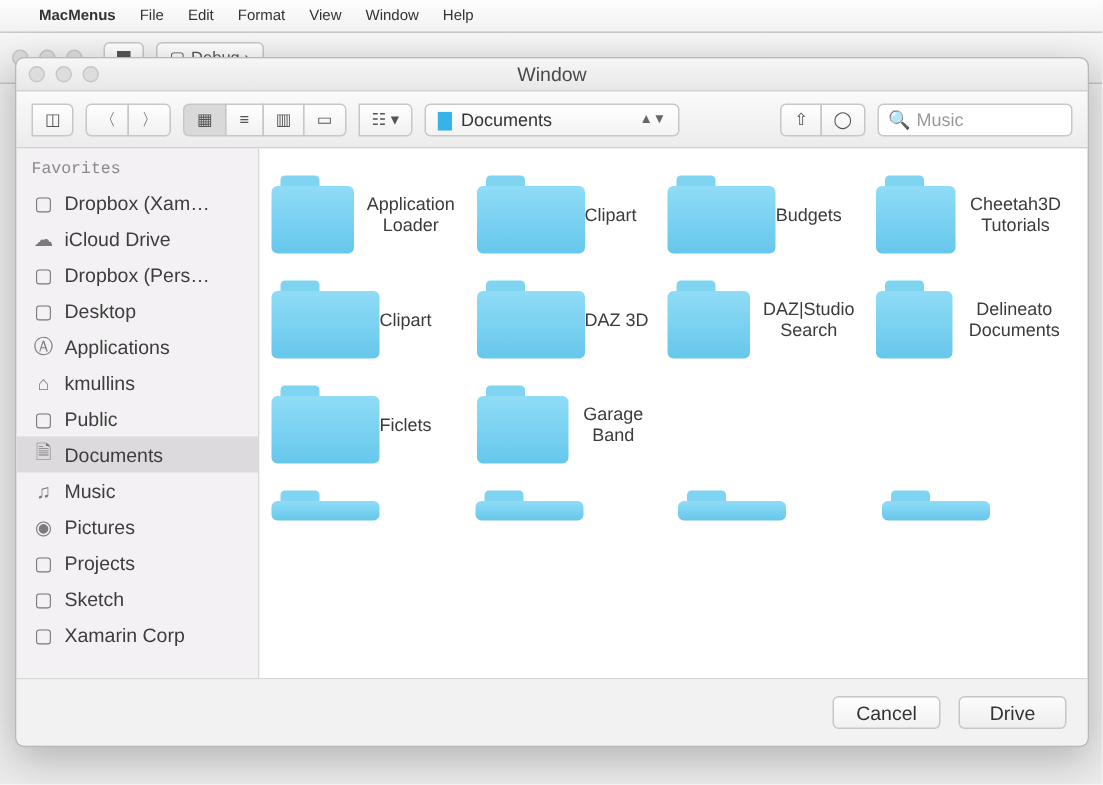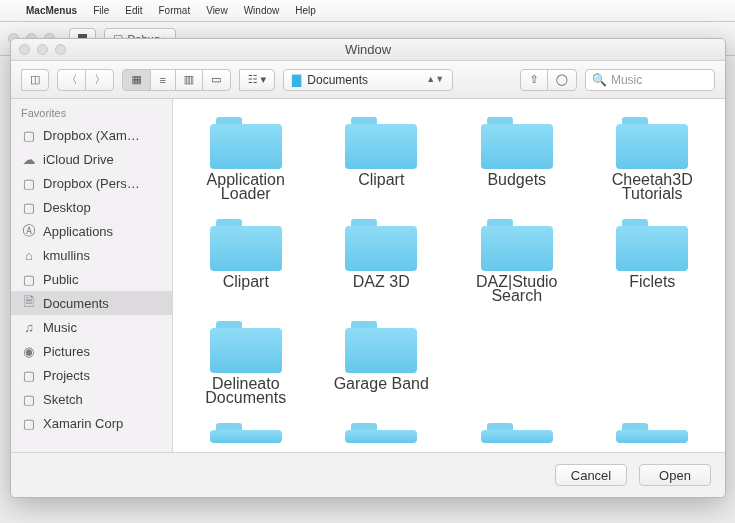--- a/index.html
+++ b/index.html
@@ -95,38 +95,38 @@
   
   .panel-body{flex:1;display:flex;overflow:hidden;border-bottom:1px solid #d7d7d7;}
   .sidebar{
     width:162px;
     background:#f3f1f3;
     border-right:1px solid #d7d7d7;
     padding-top:6px;
     overflow:hidden;
     font-size:13px;
   }
-  .sb-header{font-size:11px;color:#8a8a8a;padding:2px 10px 4px;font-weight:500;}
+  .sb-header{font-size:11px;color:#8a8a8a;padding:2px 10px 4px;font-weight:500;font-family:Liberation Mono, monospace;}
   .sb-item{
     display:flex;align-items:center;gap:6px;
     padding:3px 10px;height:24px;
     color:#3d3d3d;white-space:nowrap;overflow:hidden;text-overflow:ellipsis;
   }
   .sb-item.selected{background:#dcdadd;}
   .sb-icon{width:16px;color:#7b7b7b;text-align:center;font-size:13px;}
   .file-area{
     flex:1;background:#fff;overflow:auto;
     padding:14px 8px 4px;
   }
   .grid{
     display:grid;
     grid-template-columns:repeat(4,1fr);
     gap:14px 6px;
   }
-  .item{display:flex;flex-direction:column;align-items:center;text-align:center;font-size:16px;color:#3b3b3b;}
+  .item{display:flex;align-items:center;text-align:center;font-size:12px;color:#3b3b3b;}
   .item .label{margin-top:4px;max-width:120px;line-height:14px;}
   .folder{
     width:72px;height:52px;position:relative;margin-top:4px;
   }
   .folder::before{
     content:"";position:absolute;left:6px;top:0;width:26px;height:10px;
     background:#7fd4f2;border-radius:3px 3px 0 0;
   }
   .folder::after{
     content:"";position:absolute;left:0;top:7px;right:0;bottom:0;
@@ -320,25 +320,25 @@
           <div class="item">
             <div class="folder"></div>
             <div class="label">DAZ 3D</div>
           </div>
           <div class="item">
             <div class="folder"></div>
             <div class="label">DAZ|Studio Search</div>
           </div>
           <div class="item">
             <div class="folder"></div>
+            <div class="label">Delineato Documents</div>
+          </div>
+          <div class="item">
+            <div class="folder"></div>
             <div class="label">Ficlets</div>
-          </div>
-          <div class="item">
-            <div class="folder"></div>
-            <div class="label">Delineato Documents</div>
           </div>
           <div class="item">
             <div class="folder"></div>
             <div class="label">Garage Band</div>
           </div>
         </div>
       <div class="grid" style="margin-top:14px;" id="file-grid-peek">
           <div class="item">
             <div class="folder" style="height: 20px;"></div>
           </div>
@@ -350,15 +350,15 @@
           </div>
           <div class="item">
             <div class="folder" style="height: 20px;"></div>
           </div>
         </div>
     </div>
   </div>
 
   <div class="panel-footer">
     <div class="btn">Cancel</div>
-    <div class="btn default">Open</div>
+    <div class="btn default">Drive</div>
   </div>
 </div>
 
 </body></html>

